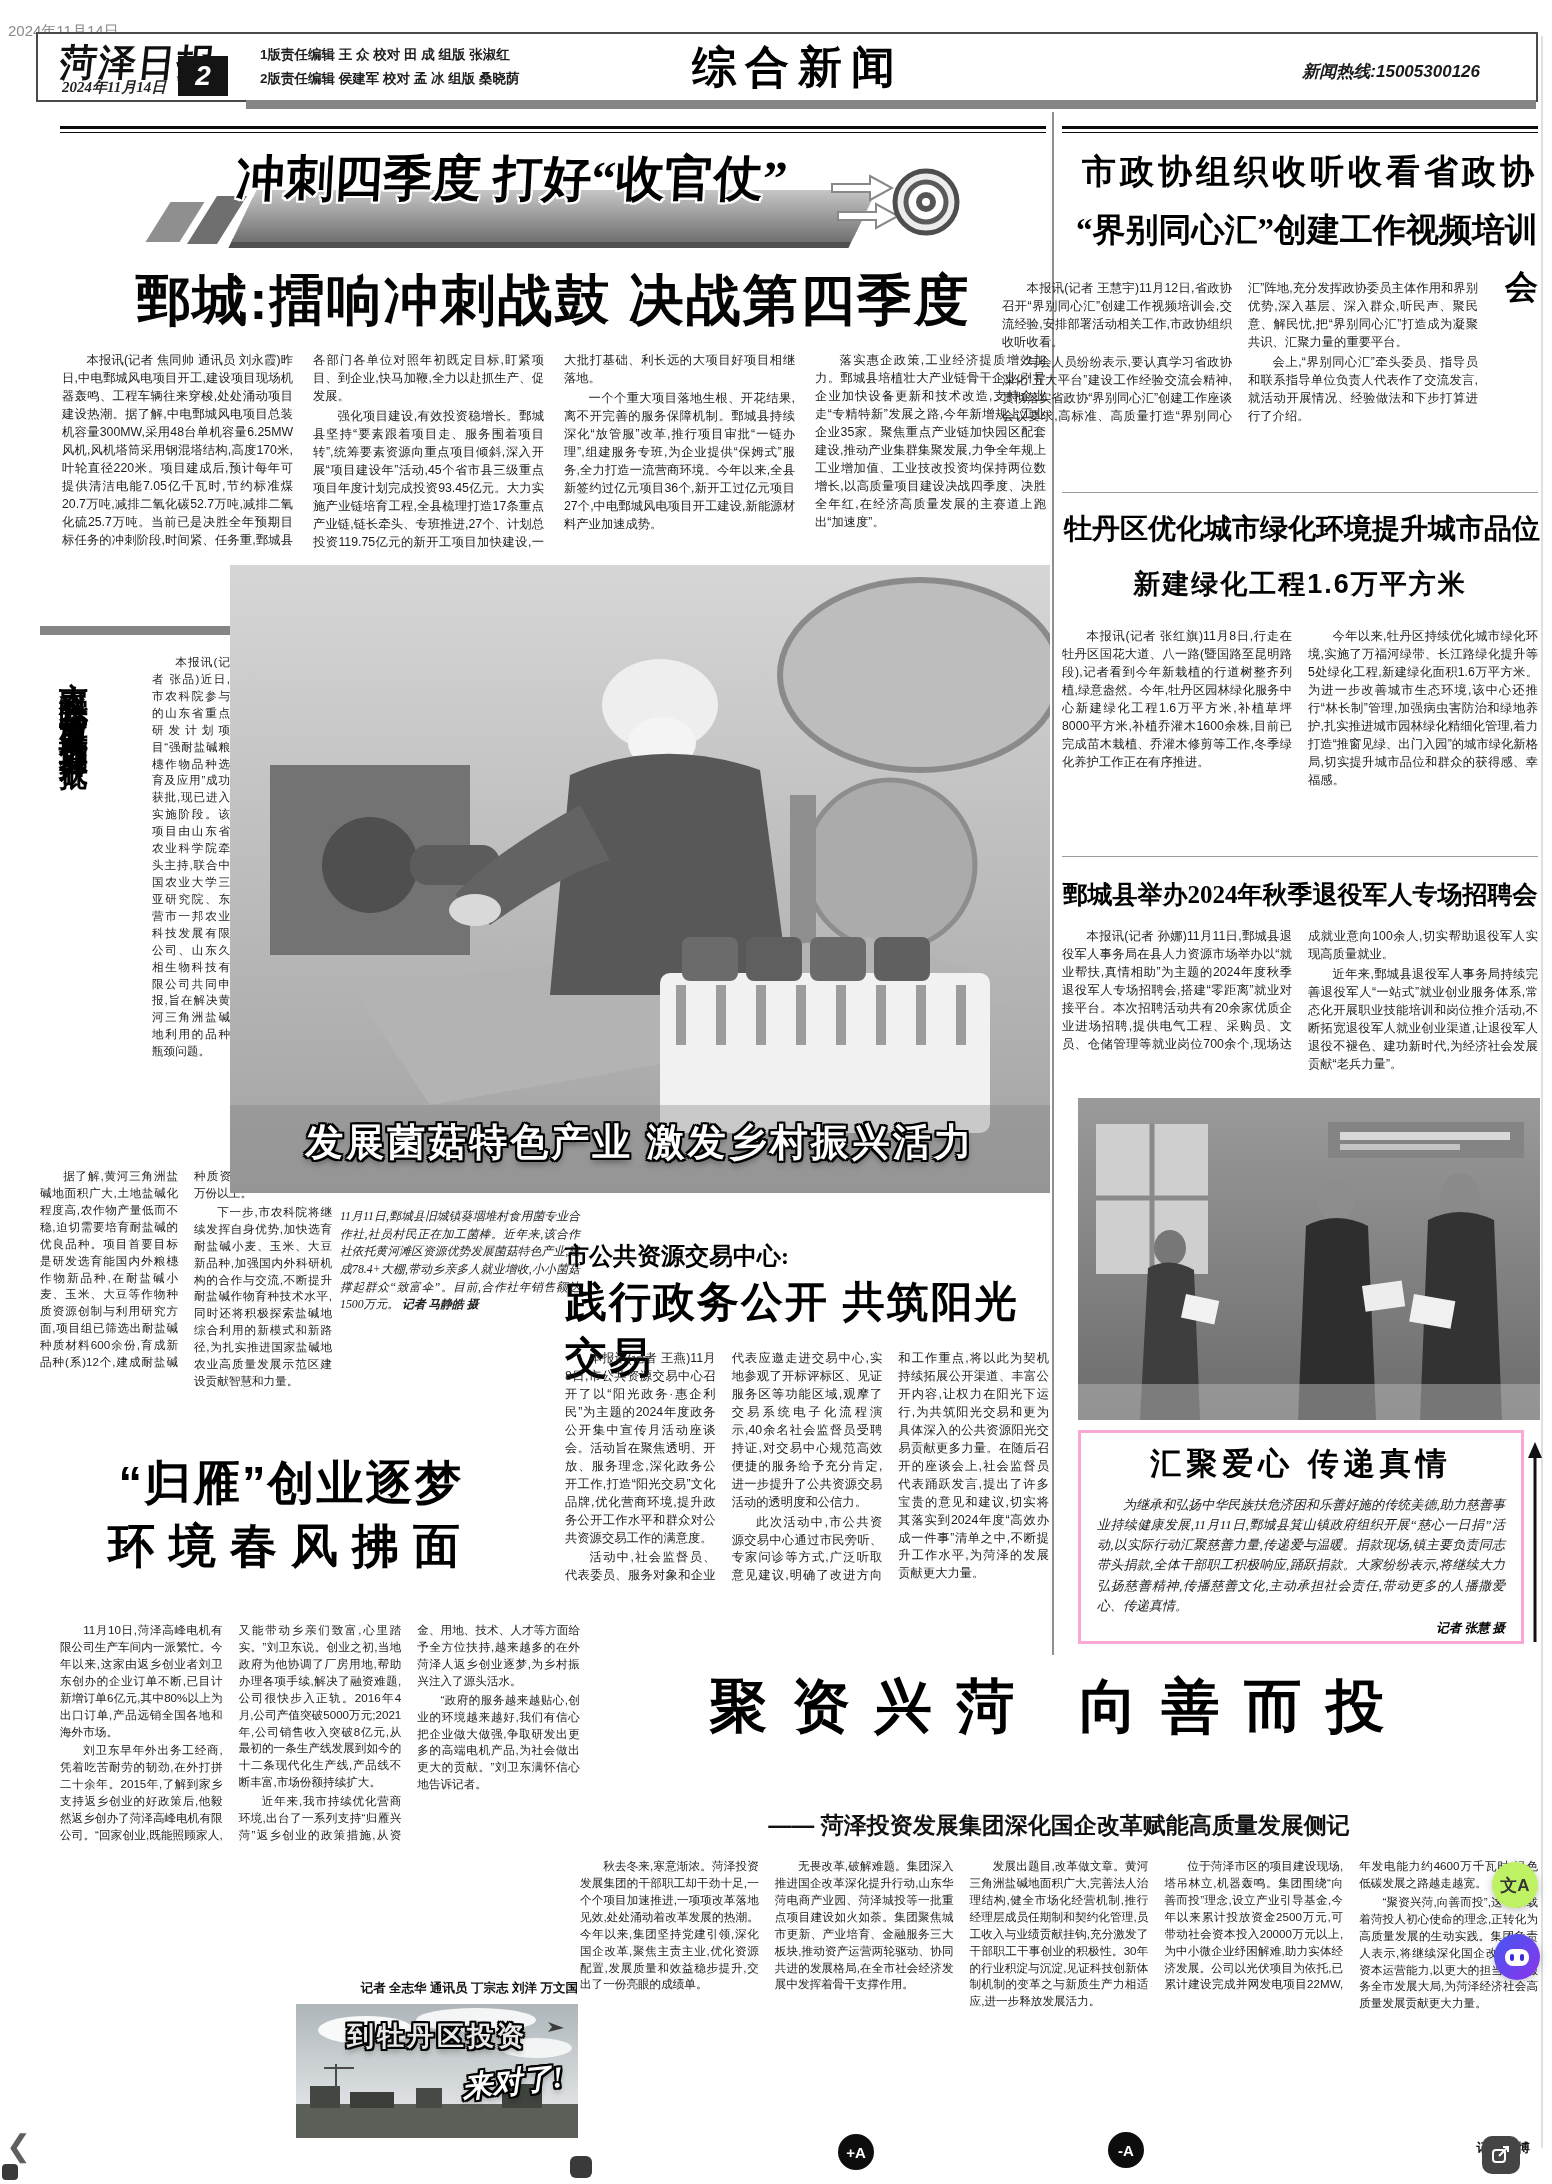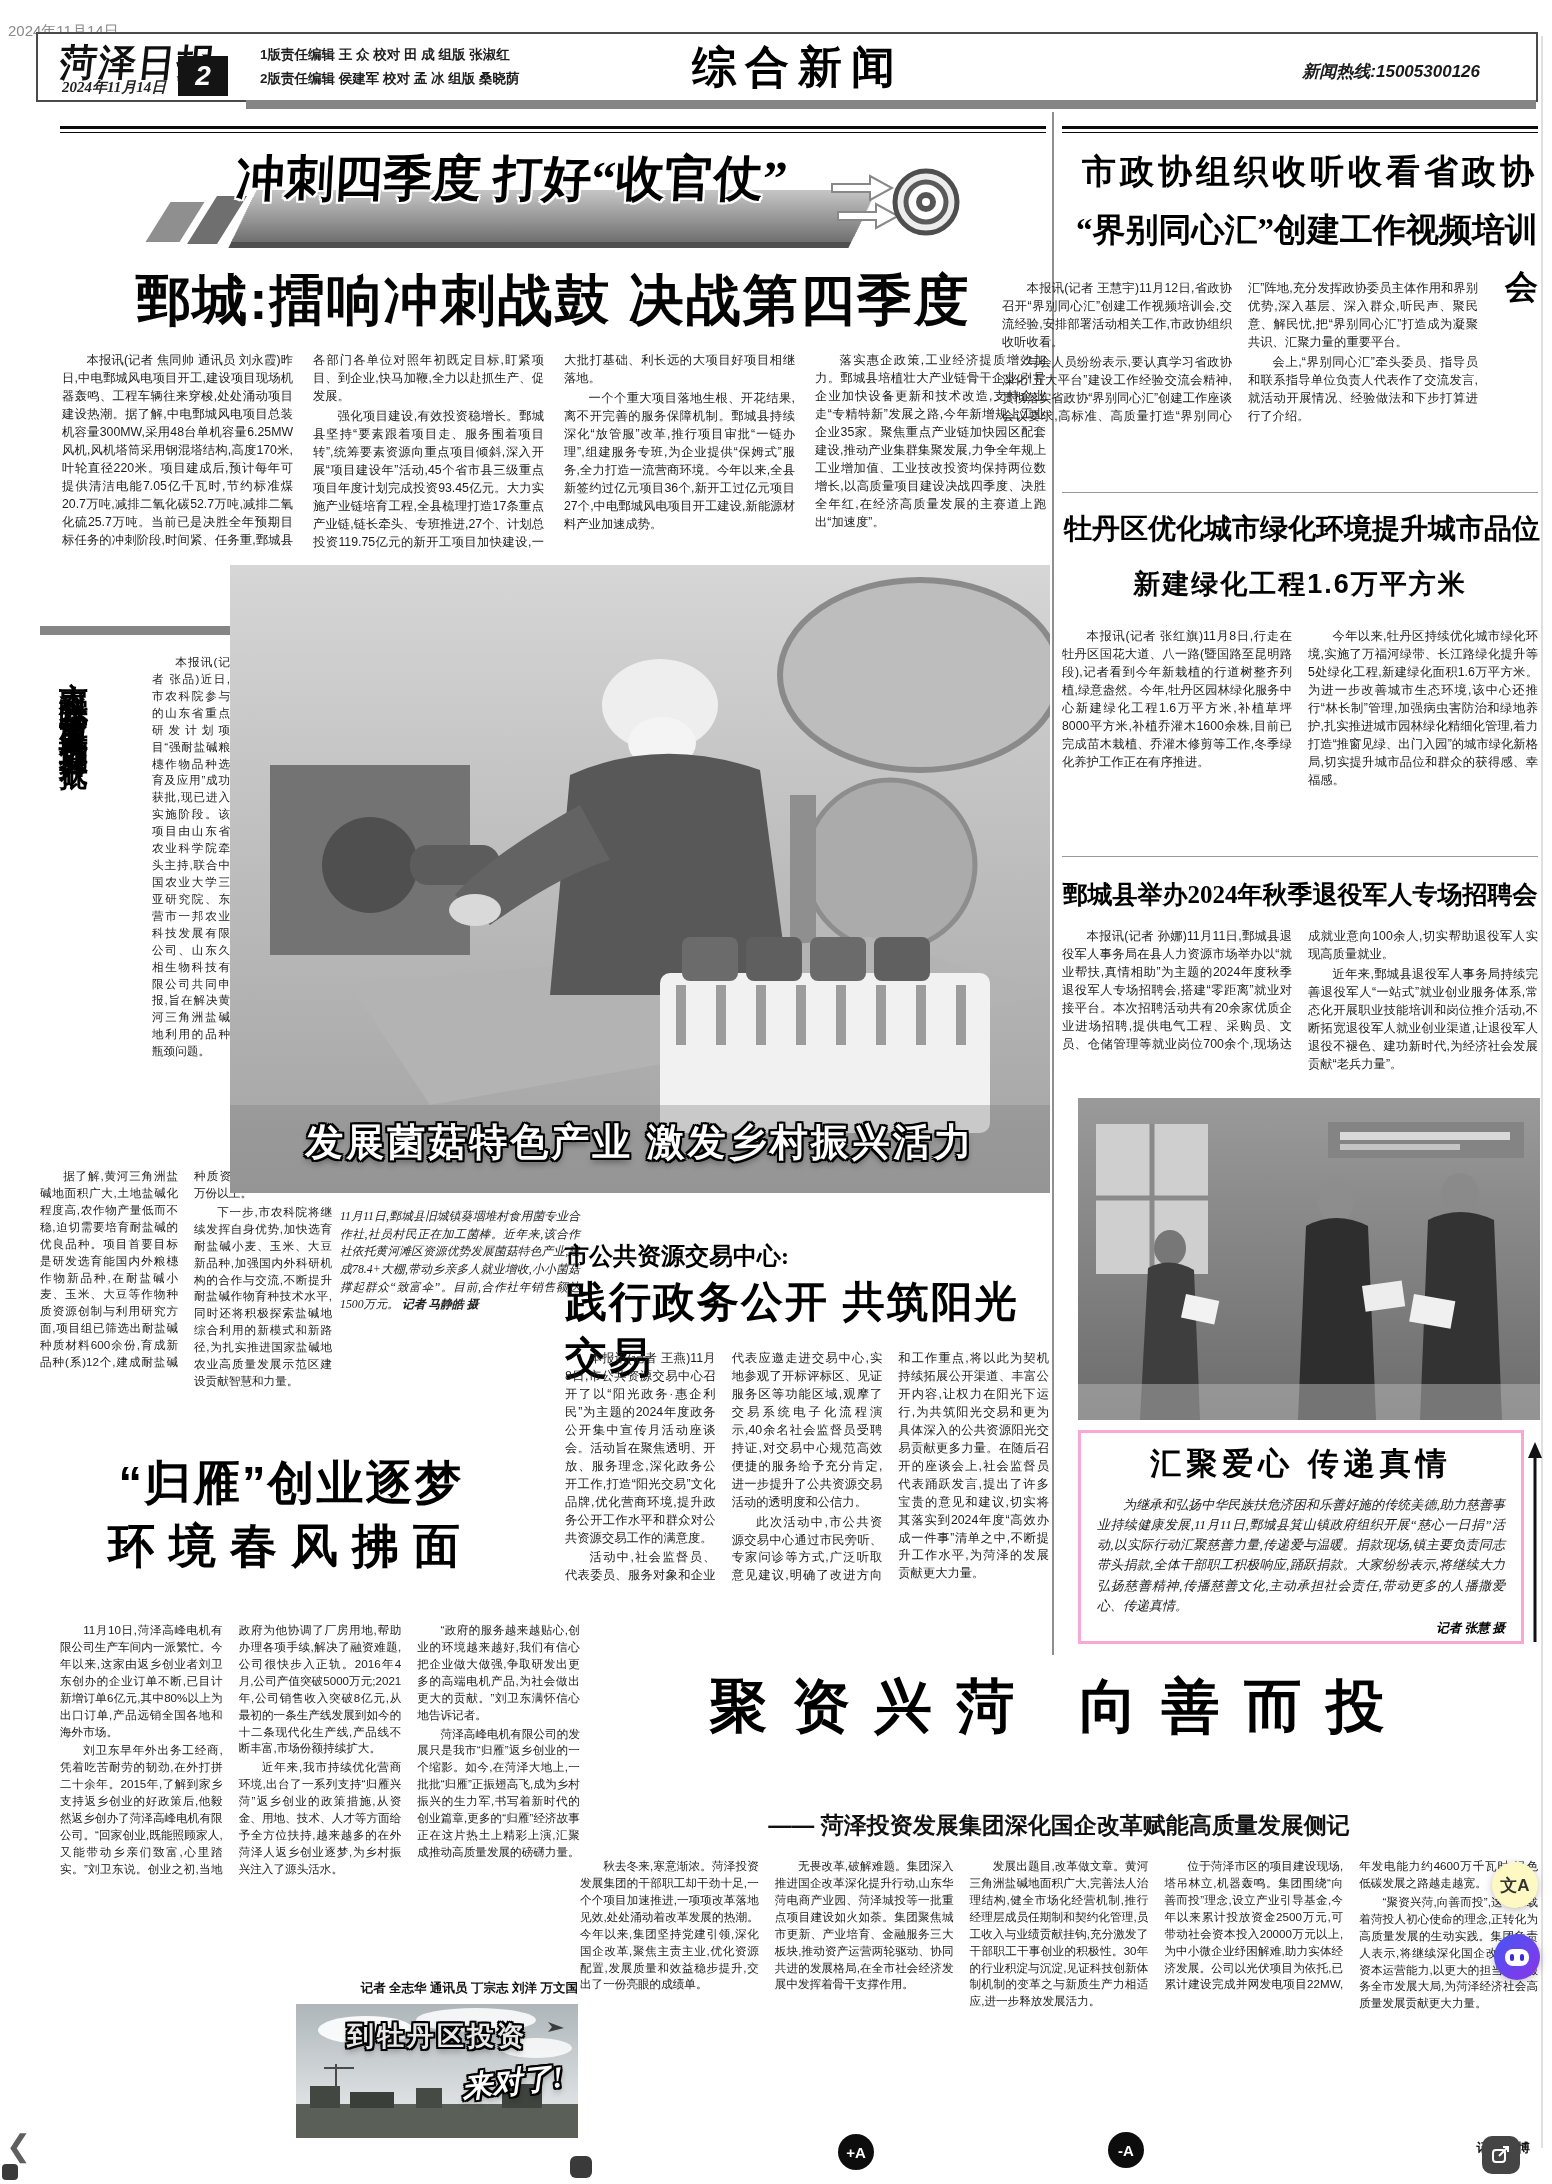--- a/index.html
+++ b/index.html
@@ -139,21 +139,20 @@
 
   <div class="abs" style="left:60px;top:1442px;width:462px;text-align:center;font-weight:900;color:#000;">
     <div style="font-size:47px;letter-spacing:2px;margin-top:10px;">“归雁”创业逐梦</div>
     <div style="font-size:47px;letter-spacing:14px;">环境春风拂面</div>
   </div>
   <div class="abs bt small cols3" style="left:60px;top:1622px;width:520px;height:518px;overflow:hidden;">
       <p>11月10日,菏泽高峰电机有限公司生产车间内一派繁忙。今年以来,这家由返乡创业者刘卫东创办的企业订单不断,已目计新增订单6亿元,其中80%以上为出口订单,产品远销全国各地和海外市场。</p>
       <p>刘卫东早年外出务工经商,凭着吃苦耐劳的韧劲,在外打拼二十余年。2015年,了解到家乡支持返乡创业的好政策后,他毅然返乡创办了菏泽高峰电机有限公司。“回家创业,既能照顾家人,又能带动乡亲们致富,心里踏实。”刘卫东说。创业之初,当地政府为他协调了厂房用地,帮助办理各项手续,解决了融资难题,公司很快步入正轨。2016年4月,公司产值突破5000万元;2021年,公司销售收入突破8亿元,从最初的一条生产线发展到如今的十二条现代化生产线,产品线不断丰富,市场份额持续扩大。</p>
       <p>近年来,我市持续优化营商环境,出台了一系列支持“归雁兴菏”返乡创业的政策措施,从资金、用地、技术、人才等方面给予全方位扶持,越来越多的在外菏泽人返乡创业逐梦,为乡村振兴注入了源头活水。</p>
       <p>“政府的服务越来越贴心,创业的环境越来越好,我们有信心把企业做大做强,争取研发出更多的高端电机产品,为社会做出更大的贡献。”刘卫东满怀信心地告诉记者。</p>
-      <p>菏泽高峰电机有限公司的发展只是我市“归雁”返乡创业的一个缩影。如今,在菏泽大地上,一批批“归雁”正振翅高飞,成为乡村振兴的生力军,书写着新时代的创业篇章,更多的“归雁”经济故事正在这片热土上精彩上演,汇聚成推动高质量发展的磅礴力量。</p>
     </div>
   <div class="abs byline" style="left:238px;top:1978px;width:340px;background:#fff;padding:2px 0;">记者 全志华 通讯员 丁宗志 刘洋 万文国</div>
 
   <div class="abs" style="left:296px;top:2004px;width:282px;height:134px;background:#fff;">
     <svg width="282" height="134" viewBox="0 0 282 134" preserveAspectRatio="none">
       <defs>
           <linearGradient id="sky" x1="0" y1="0" x2="0" y2="1">
             <stop offset="0" stop-color="#aeb6ba"></stop>
             <stop offset="1" stop-color="#eef0f1"></stop>
           </linearGradient>
@@ -242,21 +241,21 @@
   <div class="abs" style="left:1078px;top:1430px;width:446px;height:214px;border:3px solid #f9a8d4;background:#fff;box-sizing:border-box;padding:10px 16px;">
     <div style="text-align:center;font-size:31px;font-weight:900;color:#000;letter-spacing:5px;">汇聚爱心 传递真情</div>
     <div class="kai" style="margin-top:10px;font-size:13px;line-height:1.55;text-align:justify;color:#1a1a1a;text-indent:2em;">为继承和弘扬中华民族扶危济困和乐善好施的传统美德,助力慈善事业持续健康发展,11月11日,鄄城县箕山镇政府组织开展“慈心一日捐”活动,以实际行动汇聚慈善力量,传递爱与温暖。捐款现场,镇主要负责同志带头捐款,全体干部职工积极响应,踊跃捐款。大家纷纷表示,将继续大力弘扬慈善精神,传播慈善文化,主动承担社会责任,带动更多的人播撒爱心、传递真情。</div>
     <div class="kai" style="text-align:right;font-size:12.5px;font-weight:bold;margin-top:4px;">记者 张慧 摄</div>
   </div>
   <svg class="abs" style="left:1526px;top:1442px;" width="18" height="200" viewBox="0 0 18 200">
     <line x1="9" y1="14" x2="9" y2="200" stroke="#111" stroke-width="3"></line>
     <polygon points="9,0 2,16 16,16" fill="#111"></polygon>
   </svg>
 
-  <div class="abs circle-btn shadow" style="left:1492px;top:1862px;width:46px;height:46px;background:#fef9c3;font-weight:bold;color:#333;font-size:17px;">
+  <div class="abs circle-btn shadow" style="left:1492px;top:1862px;width:46px;height:46px;background:#bef264;font-weight:bold;color:#333;font-size:17px;">
     <span>文A</span>
   </div>
   <div class="abs circle-btn shadow" style="left:1494px;top:1934px;width:46px;height:46px;background:linear-gradient(135deg,#4656f2,#8a35ea);">
     <span style="display:block;width:24px;height:17px;background:#fff;border-radius:8px;position:relative;">
       <span style="position:absolute;left:5px;top:5px;width:4px;height:7px;background:#3a2bd8;border-radius:2px;"></span>
       <span style="position:absolute;right:5px;top:5px;width:4px;height:7px;background:#3a2bd8;border-radius:2px;"></span>
     </span>
   </div>
   <div class="abs circle-btn" style="left:838px;top:2134px;width:36px;height:36px;background:#0d0d0d;color:#fff;font-size:15px;font-weight:bold;">
     <span>+A</span>

